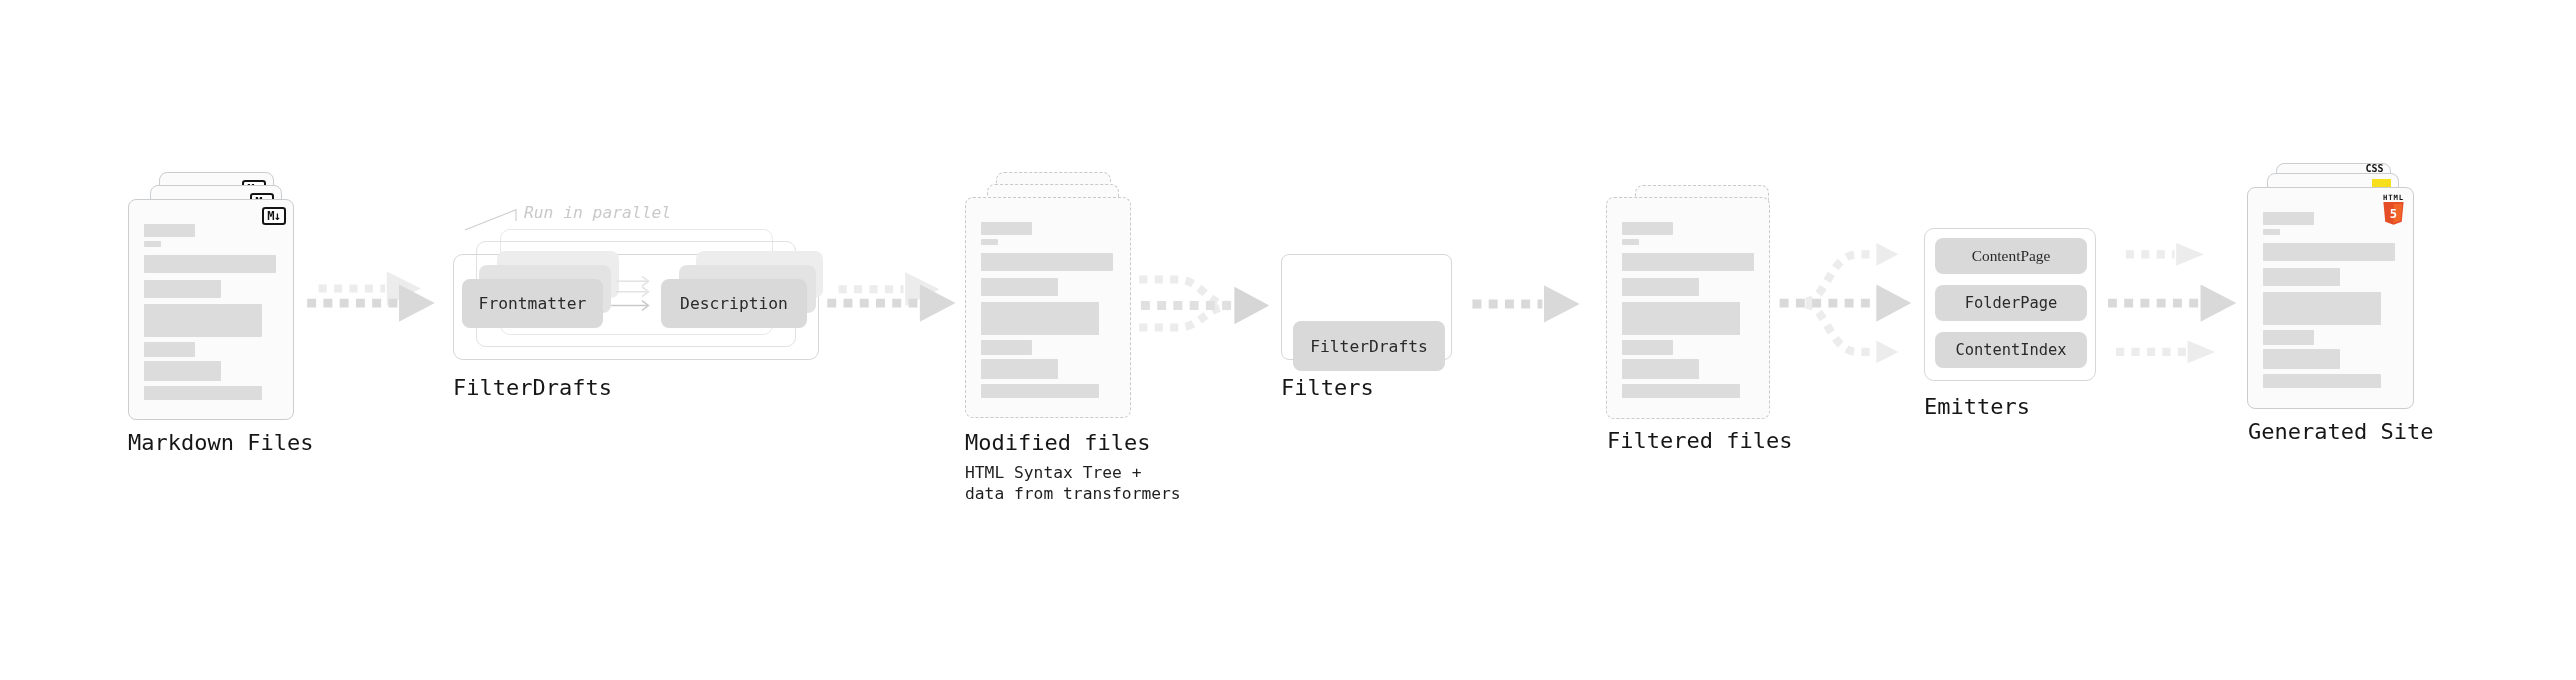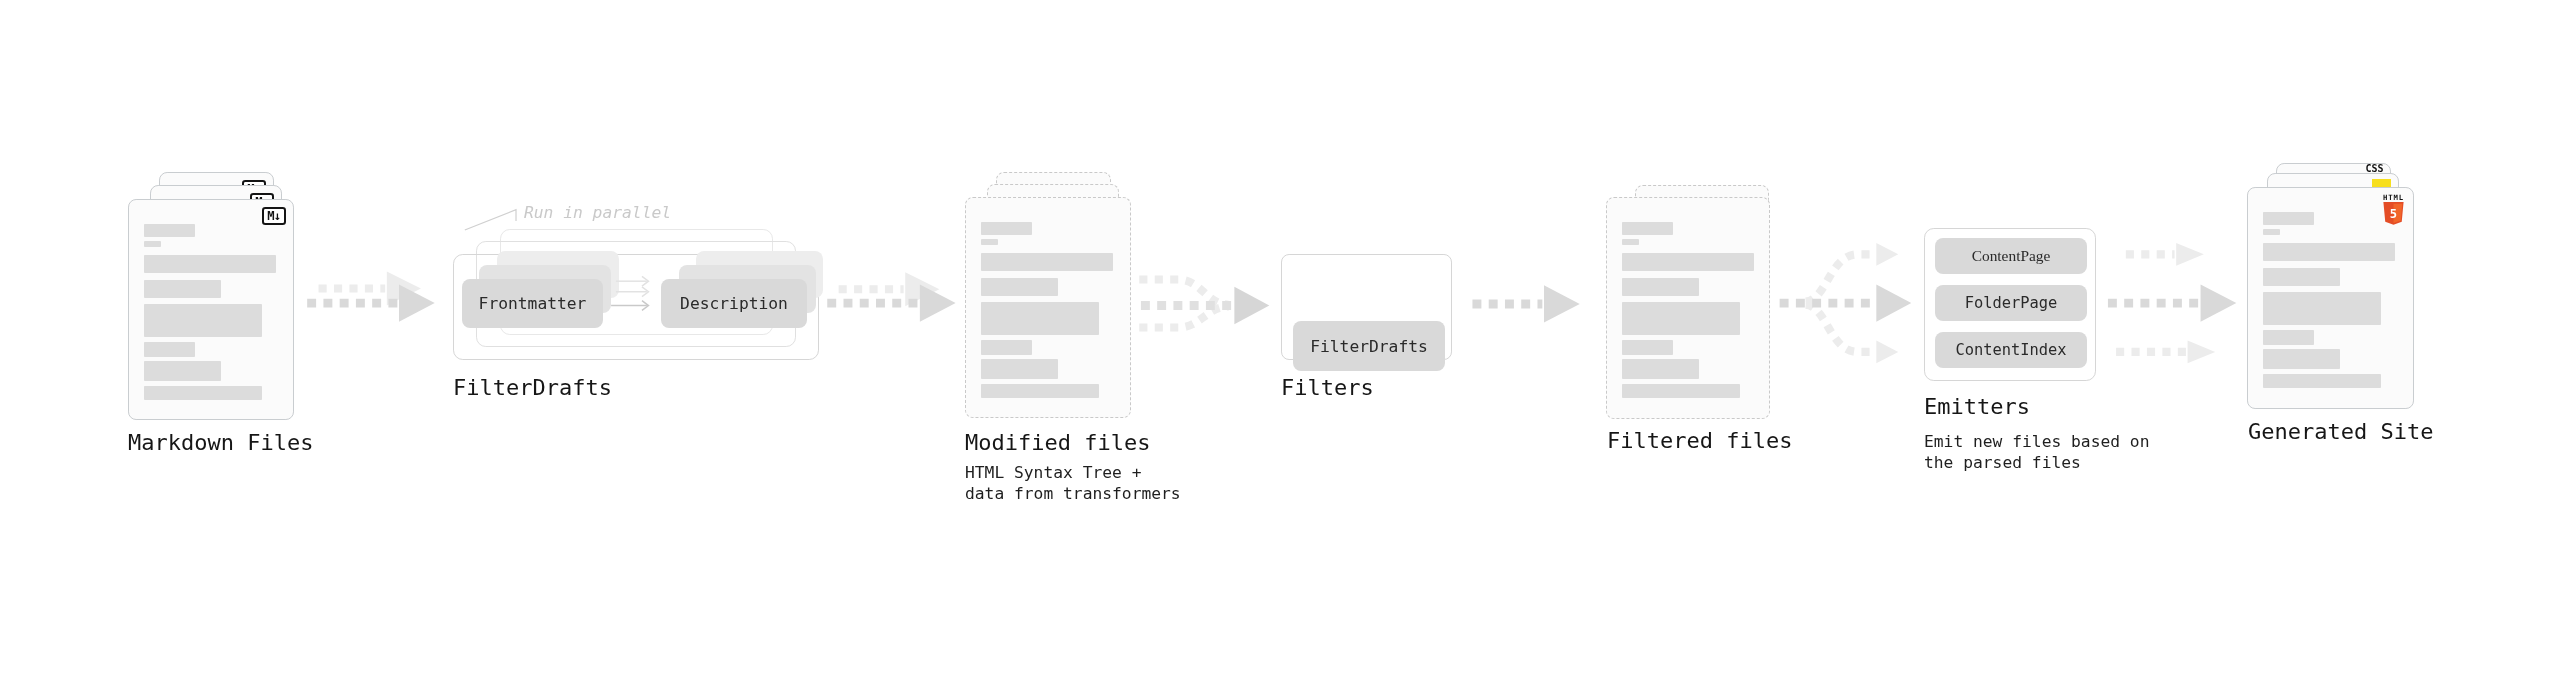--- a/index.html
+++ b/index.html
@@ -124,24 +124,20 @@
         </div>
     </div>
   </div>
   <div class="title" style="left:1607px;top:428px;">Filtered files</div>
 
   <div class="obox filled" style="left:1924px;top:228px;width:172px;height:153px;"></div>
   <div class="pill" style="left:1935px;top:238px;width:152px;height:36px;font-size:15.4px;font-family:Liberation Serif, serif;">ContentPage</div>
   <div class="pill" style="left:1935px;top:285px;width:152px;height:36px;font-size:15.4px;">FolderPage</div>
   <div class="pill" style="left:1935px;top:332px;width:152px;height:36px;font-size:15.4px;">ContentIndex</div>
   <div class="title" style="left:1924px;top:394px;">Emitters</div>
-  <div class="caption" style="left:1924px;top:431px;">
-    <span class="lab">Emit new files based on</span>
-    <span class="lab">the parsed files</span>
-  </div>
 
   <div>
     <div class="doc" style="left:2276px;top:163px;width:115px;height:221px;">
       <div class="css-badge" style="right:6.5px;top:2.4px;">
         <span class="css-txt">CSS</span>
         <span class="css-bar" style="background:#2965f1;"></span>
       </div>
     </div>
     <div class="doc" style="left:2267px;top:173px;width:132px;height:221px;">
       <span class="js-badge" style="right:7.3px;top:4.9px;background:#f7df1e;"></span>

